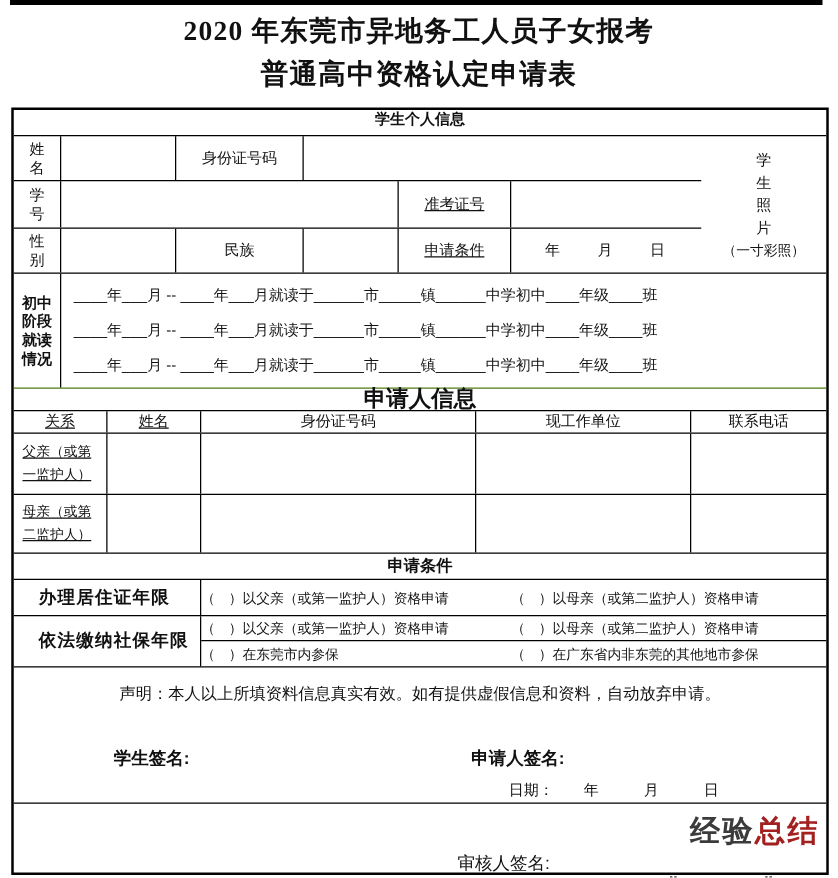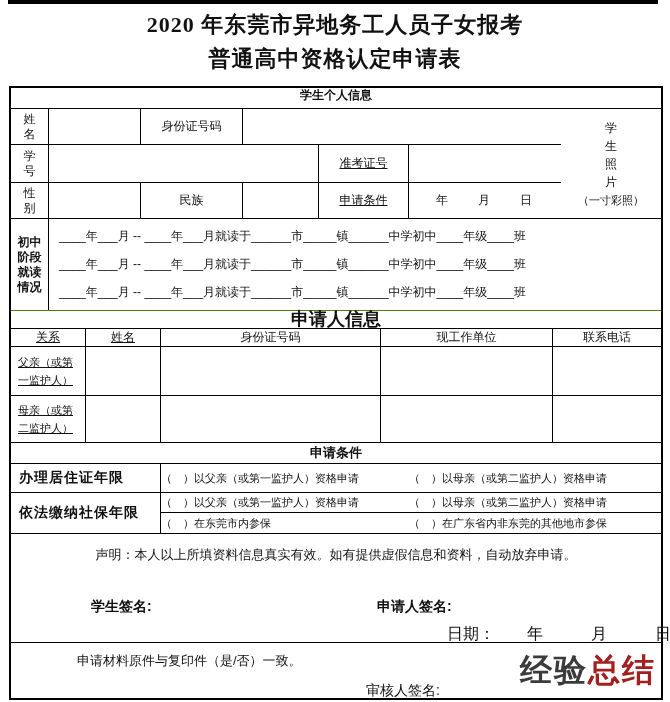--- a/index.html
+++ b/index.html
@@ -53,40 +53,40 @@
   .ap-head { height: 18px; font-size: 12px; }
   .ap-head .cell { display: flex; align-items: center; justify-content: center; }
   .w75 { width: 75px; flex: 0 0 75px; text-decoration: underline; }
   .w220 { width: 220px; flex: 0 0 220px; }
   .w172 { width: 172px; flex: 0 0 172px; }
   .r49 { height: 49px; }
   .r47 { height: 47px; }
   .relation { display: flex; align-items: center; font-size: 11px; line-height: 18px;
               padding: 0 7px; }
   .big-lab { display: flex; align-items: center; font-weight: bold; font-size: 14px;
-             padding-left: 8px; letter-spacing: 1px; }
+             padding-left: 20px; letter-spacing: 1px; }
   .r29 { height: 29px; }
   .r41 { height: 41px; }
   .opts { flex: 1 1 auto; display: flex; align-items: center; font-size: 11px; }
   .opt1 { width: 248px; flex: 0 0 248px; }
   .opt2 { }
   .subrows { flex: 1 1 auto; display: flex; flex-direction: column; }
   .subrow { height: 20px; display: flex; align-items: center; font-size: 11px; }
   .subrow.bline { border-bottom: 1px solid #000; }
   .secI { position: relative; height: 109px; border-bottom: 1px solid #000; font-size: 13px; }
   .decl { position: absolute; top: 12px; width: 100%; text-align: center; font-size: 13px; }
   .sig { position: absolute; top: 64px; font-size: 14px; font-weight: bold; }
   .sig-student { left: 80px; }
   .sig-applicant { left: 366px; }
-  .date-row { position: absolute; top: 90px; left: 436px; font-size: 16px; white-space: pre; }
+  .date-row { position: absolute; top: 90px; left: 396px; font-size: 12px; white-space: pre; }
   .secJ { position: relative; height: 60px; font-size: 13px; }
   .materials { position: absolute; left: 66px; top: 9px; font-size: 13px; }
   .reviewer { position: absolute; left: 355px; top: 39px; font-size: 14px; }
   .logo { position: absolute; right: 5px; top: 11px; text-align: right; line-height: 1; }
-  .brand { font-size: 32px; font-weight: bold; letter-spacing: 2px;
+  .brand { font-size: 24px; font-weight: bold; letter-spacing: 2px;
            font-family: "Liberation Sans", sans-serif; }
   .brand .b1 { color: #3b3b3b; }
   .brand .b2 { color: #a32020; }
   .url { font-size: 14px; font-weight: bold; color: #3b3b3b; letter-spacing: -0.5px; margin-top: 21px; }
 </style>
 </head>
 <body>
 
 <div>
 
@@ -199,21 +199,20 @@
     </div>
 
     <div class="secI">
       <div class="decl">声明：本人以上所填资料信息真实有效。如有提供虚假信息和资料，自动放弃申请。</div>
       <span class="sig sig-student">学生签名:</span>
       <span class="sig sig-applicant">申请人签名:</span>
       <div class="date-row"><span>日期：</span><span>　　年　　　月　　　日</span></div>
     </div>
 
     <div class="secJ">
-      <div class="materials">申请材料原件与复印件（是/否）一致。</div>
       <div class="reviewer">审核人签名:</div>
       <div class="logo">
         <div class="brand"><span class="b1">经验</span><span class="b2">总结</span></div>
         <div class="url">jingyanzongjie.com</div>
       </div>
     </div>
 
   </div>
 </div>
 

